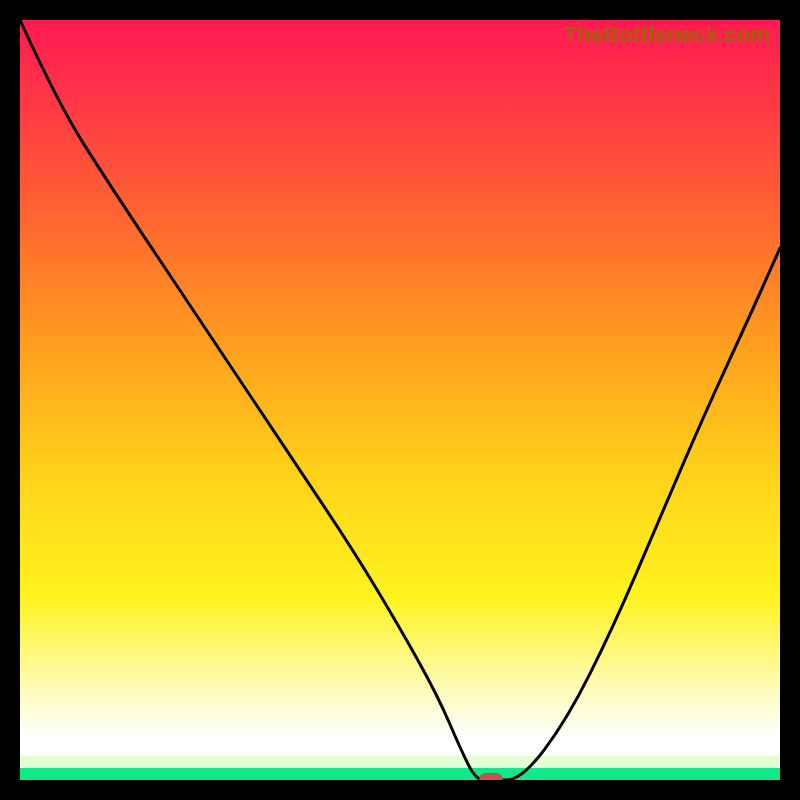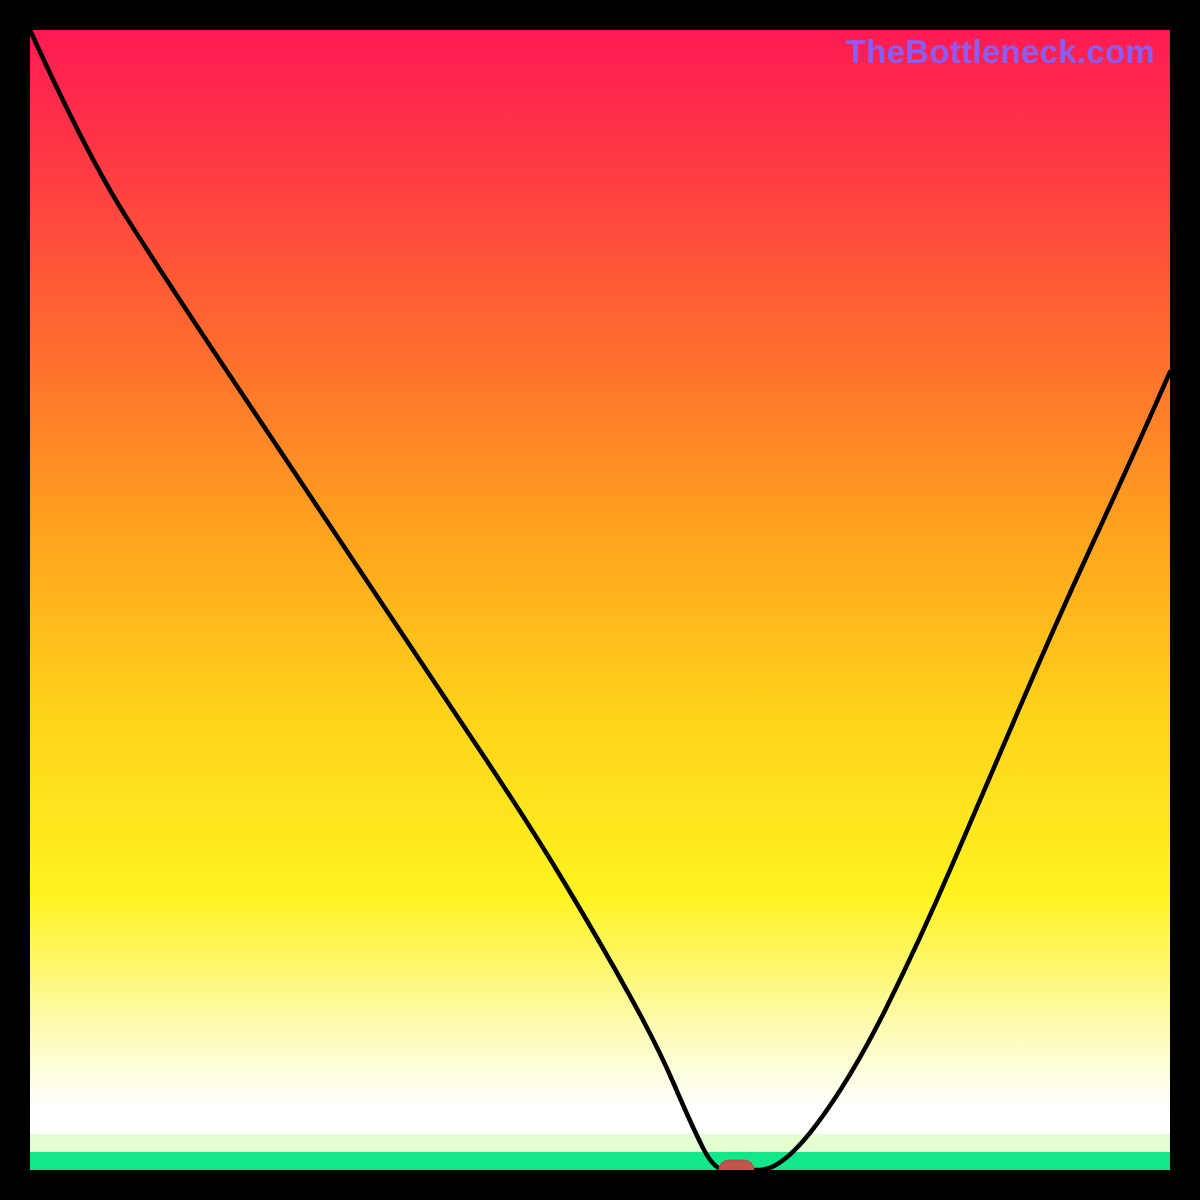--- a/index.html
+++ b/index.html
@@ -57,21 +57,21 @@
     height: 12px;
     bottom: 0;
     background: #12e88a;
   }
   .watermark {
     position: absolute;
     top: 2px;
     right: 10px;
     font-size: 22px;
     font-weight: 600;
-    color: #8b5cf6;
+    color: #a16207;
     letter-spacing: 0.2px;
     user-select: none;
   }
   .marker {
     position: absolute;
     width: 24px;
     height: 14px;
     border-radius: 7px;
     transform: translate(-50%, -50%);
     background: #c1564f;

